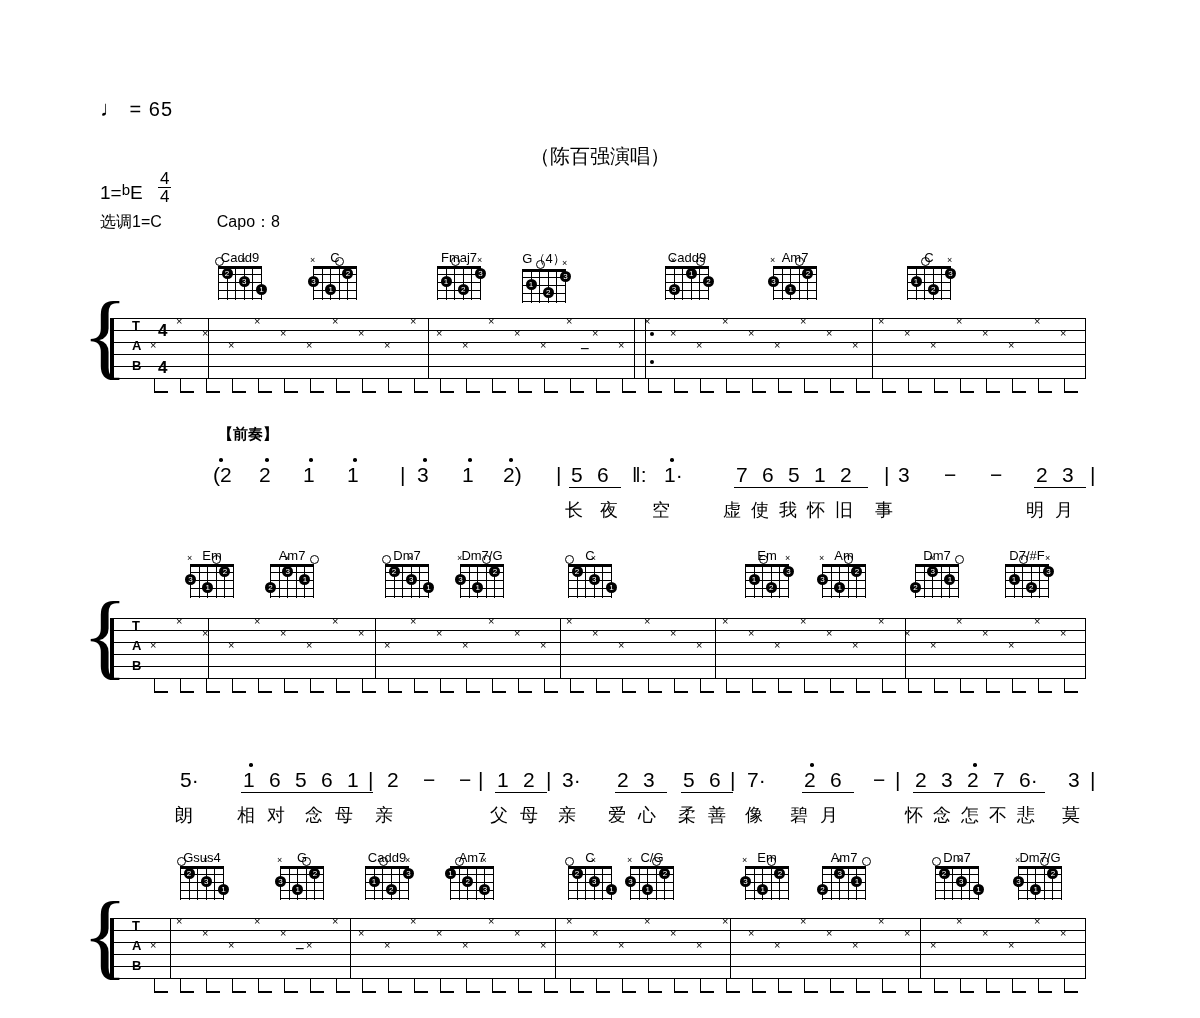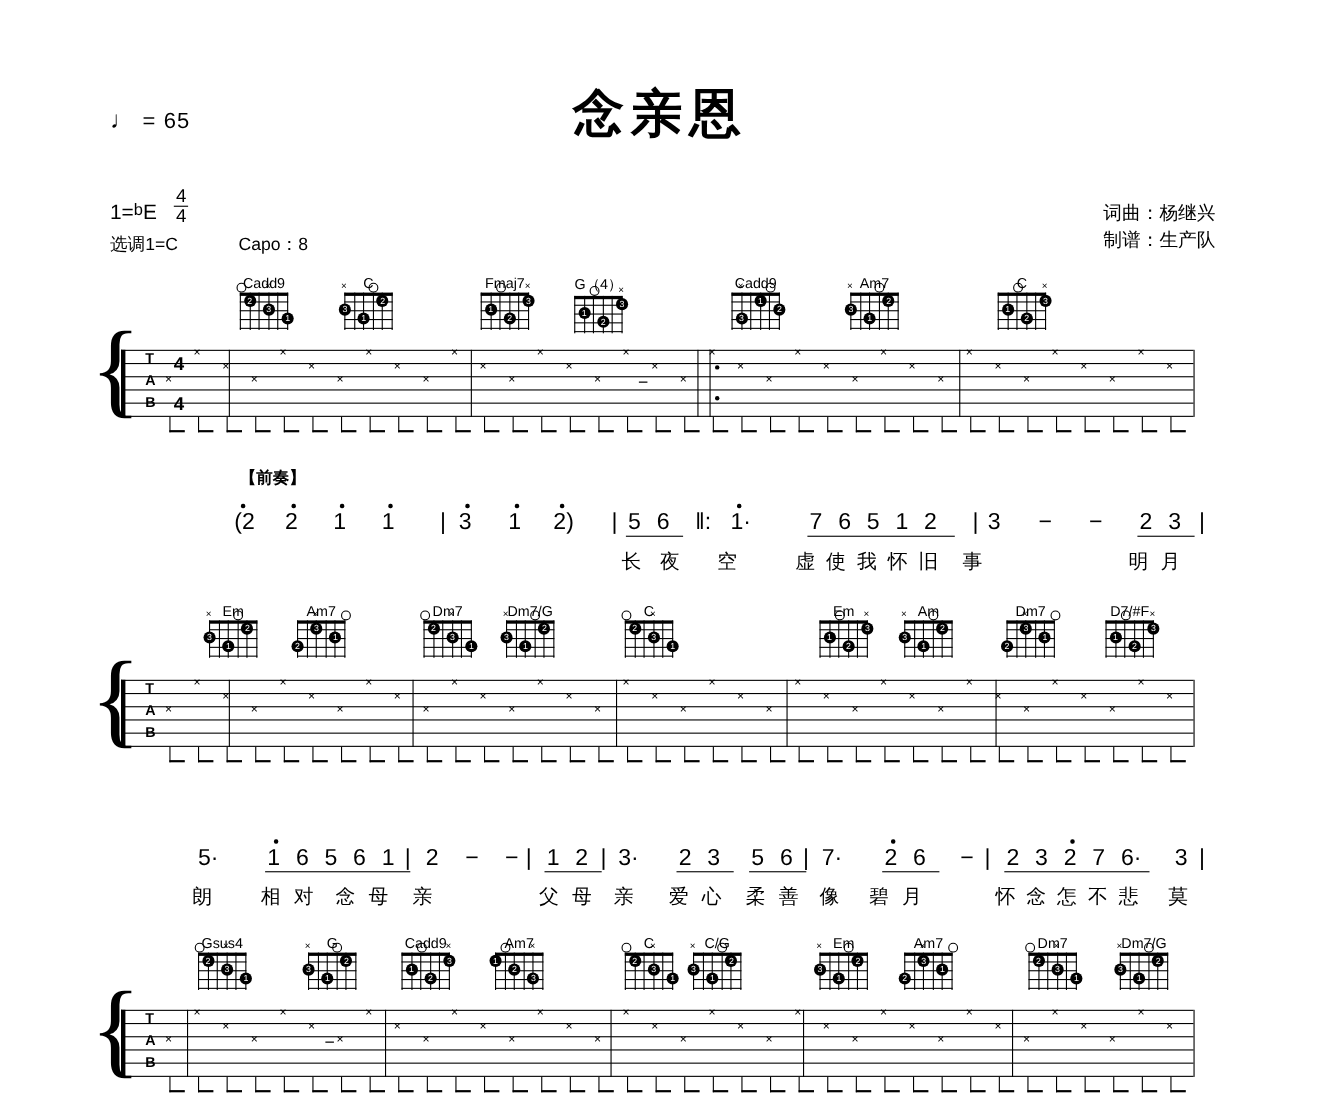--- a/index.html
+++ b/index.html
@@ -75,25 +75,21 @@
     <span class="frac">
       <span class="num">4</span>
       <span class="den">4</span>
     </span>
   </div>
 
   <div class="capo">
     <span>选调1=C</span><span class="c2">Capo：8</span>
   </div>
 
-  <div class="title">念亲恩</div>
-  <div class="credits">
-    <div>词曲：杨继兴</div>
-    <div>制谱：生产队</div>
-  </div>
+  <div class="subtitle">（陈百强演唱）</div>
 
   <div id="chords">
       <div class="chord" style="left: 210px; top: 250px;">
         <div class="nm">Cadd9</div>
         <div class="grid">
           <div class="nut"></div>
           <div class="vline" style="left:0px"></div>
           <div class="vline" style="left:8.6px"></div>
           <div class="vline" style="left:17.2px"></div>
           <div class="vline" style="left:25.799999999999997px"></div>

